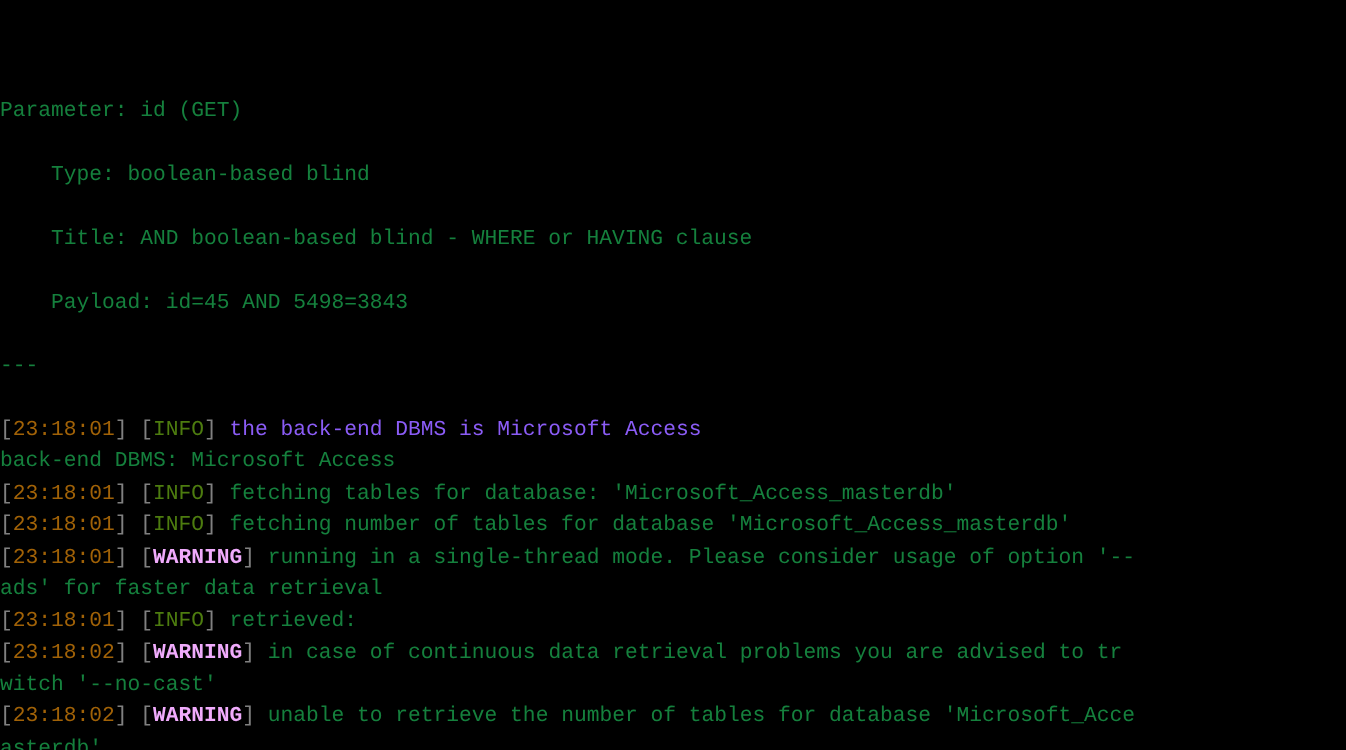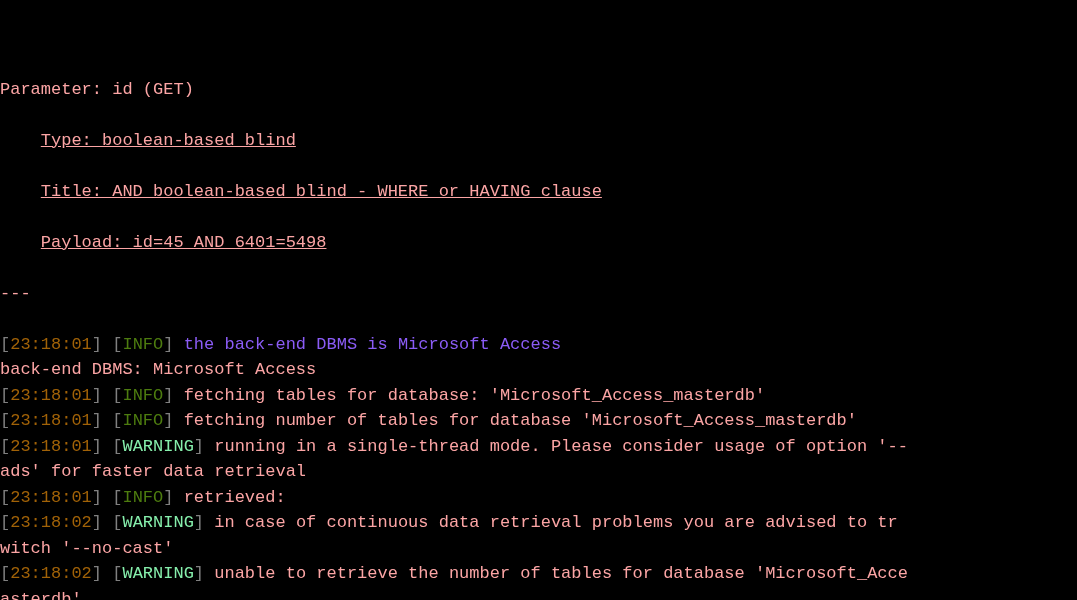--- a/index.html
+++ b/index.html
@@ -12,29 +12,29 @@
     width: 1077px;
     height: 600px;
     overflow: hidden;
     padding: 0;
     white-space: pre;
   }
   .line { white-space: pre; }
   .ts { color: #a16207; }
   .bracket { color: #808080; }
   .info { color: #4d7c0f; }
-  .warn { color: #86efac; }
+  .warn { color: #f0abfc; font-weight: bold; }
   .dim { color: #8b5cf6; }
-  .white { color: #fca5a5; }
-  .indent { margin-left: 4ch; text-decoration: underline; }
+  .white { color: #15803d; }
+  .indent { margin-left: 4ch; }
 </style>
 </head>
 <body>
 
 
 <div class="line white">Parameter: id (GET)</div>
 <div class="line white indent">Type: boolean-based blind</div>
 <div class="line white indent">Title: AND boolean-based blind - WHERE or HAVING clause</div>
-<div class="line white indent">Payload: id=45 AND 6401=5498</div>
+<div class="line white indent">Payload: id=45 AND 5498=3843</div>
 <div class="line white">---</div>
 <div id="log"><div class="line"><span class="bracket">[</span><span class="ts">23:18:01</span><span class="bracket">] [</span><span class="info">INFO</span><span class="bracket">] </span><span class="dim">the back-end DBMS is Microsoft Access</span></div><div class="line"><span class="white">back-end DBMS: Microsoft Access</span></div><div class="line"><span class="bracket">[</span><span class="ts">23:18:01</span><span class="bracket">] [</span><span class="info">INFO</span><span class="bracket">] </span><span class="white">fetching tables for database: 'Microsoft_Access_masterdb'</span></div><div class="line"><span class="bracket">[</span><span class="ts">23:18:01</span><span class="bracket">] [</span><span class="info">INFO</span><span class="bracket">] </span><span class="white">fetching number of tables for database 'Microsoft_Access_masterdb'</span></div><div class="line"><span class="bracket">[</span><span class="ts">23:18:01</span><span class="bracket">] [</span><span class="warn">WARNING</span><span class="bracket">] </span><span class="white">running in a single-thread mode. Please consider usage of option '--</span></div><div class="line"><span class="white">ads' for faster data retrieval</span></div><div class="line"><span class="bracket">[</span><span class="ts">23:18:01</span><span class="bracket">] [</span><span class="info">INFO</span><span class="bracket">] </span><span class="white">retrieved:</span></div><div class="line"><span class="bracket">[</span><span class="ts">23:18:02</span><span class="bracket">] [</span><span class="warn">WARNING</span><span class="bracket">] </span><span class="white">in case of continuous data retrieval problems you are advised to tr</span></div><div class="line"><span class="white">witch '--no-cast'</span></div><div class="line"><span class="bracket">[</span><span class="ts">23:18:02</span><span class="bracket">] [</span><span class="warn">WARNING</span><span class="bracket">] </span><span class="white">unable to retrieve the number of tables for database 'Microsoft_Acce</span></div><div class="line"><span class="white">asterdb'</span></div><div class="line"><span class="white"></span></div></div>
 
 
 
 </body></html>

